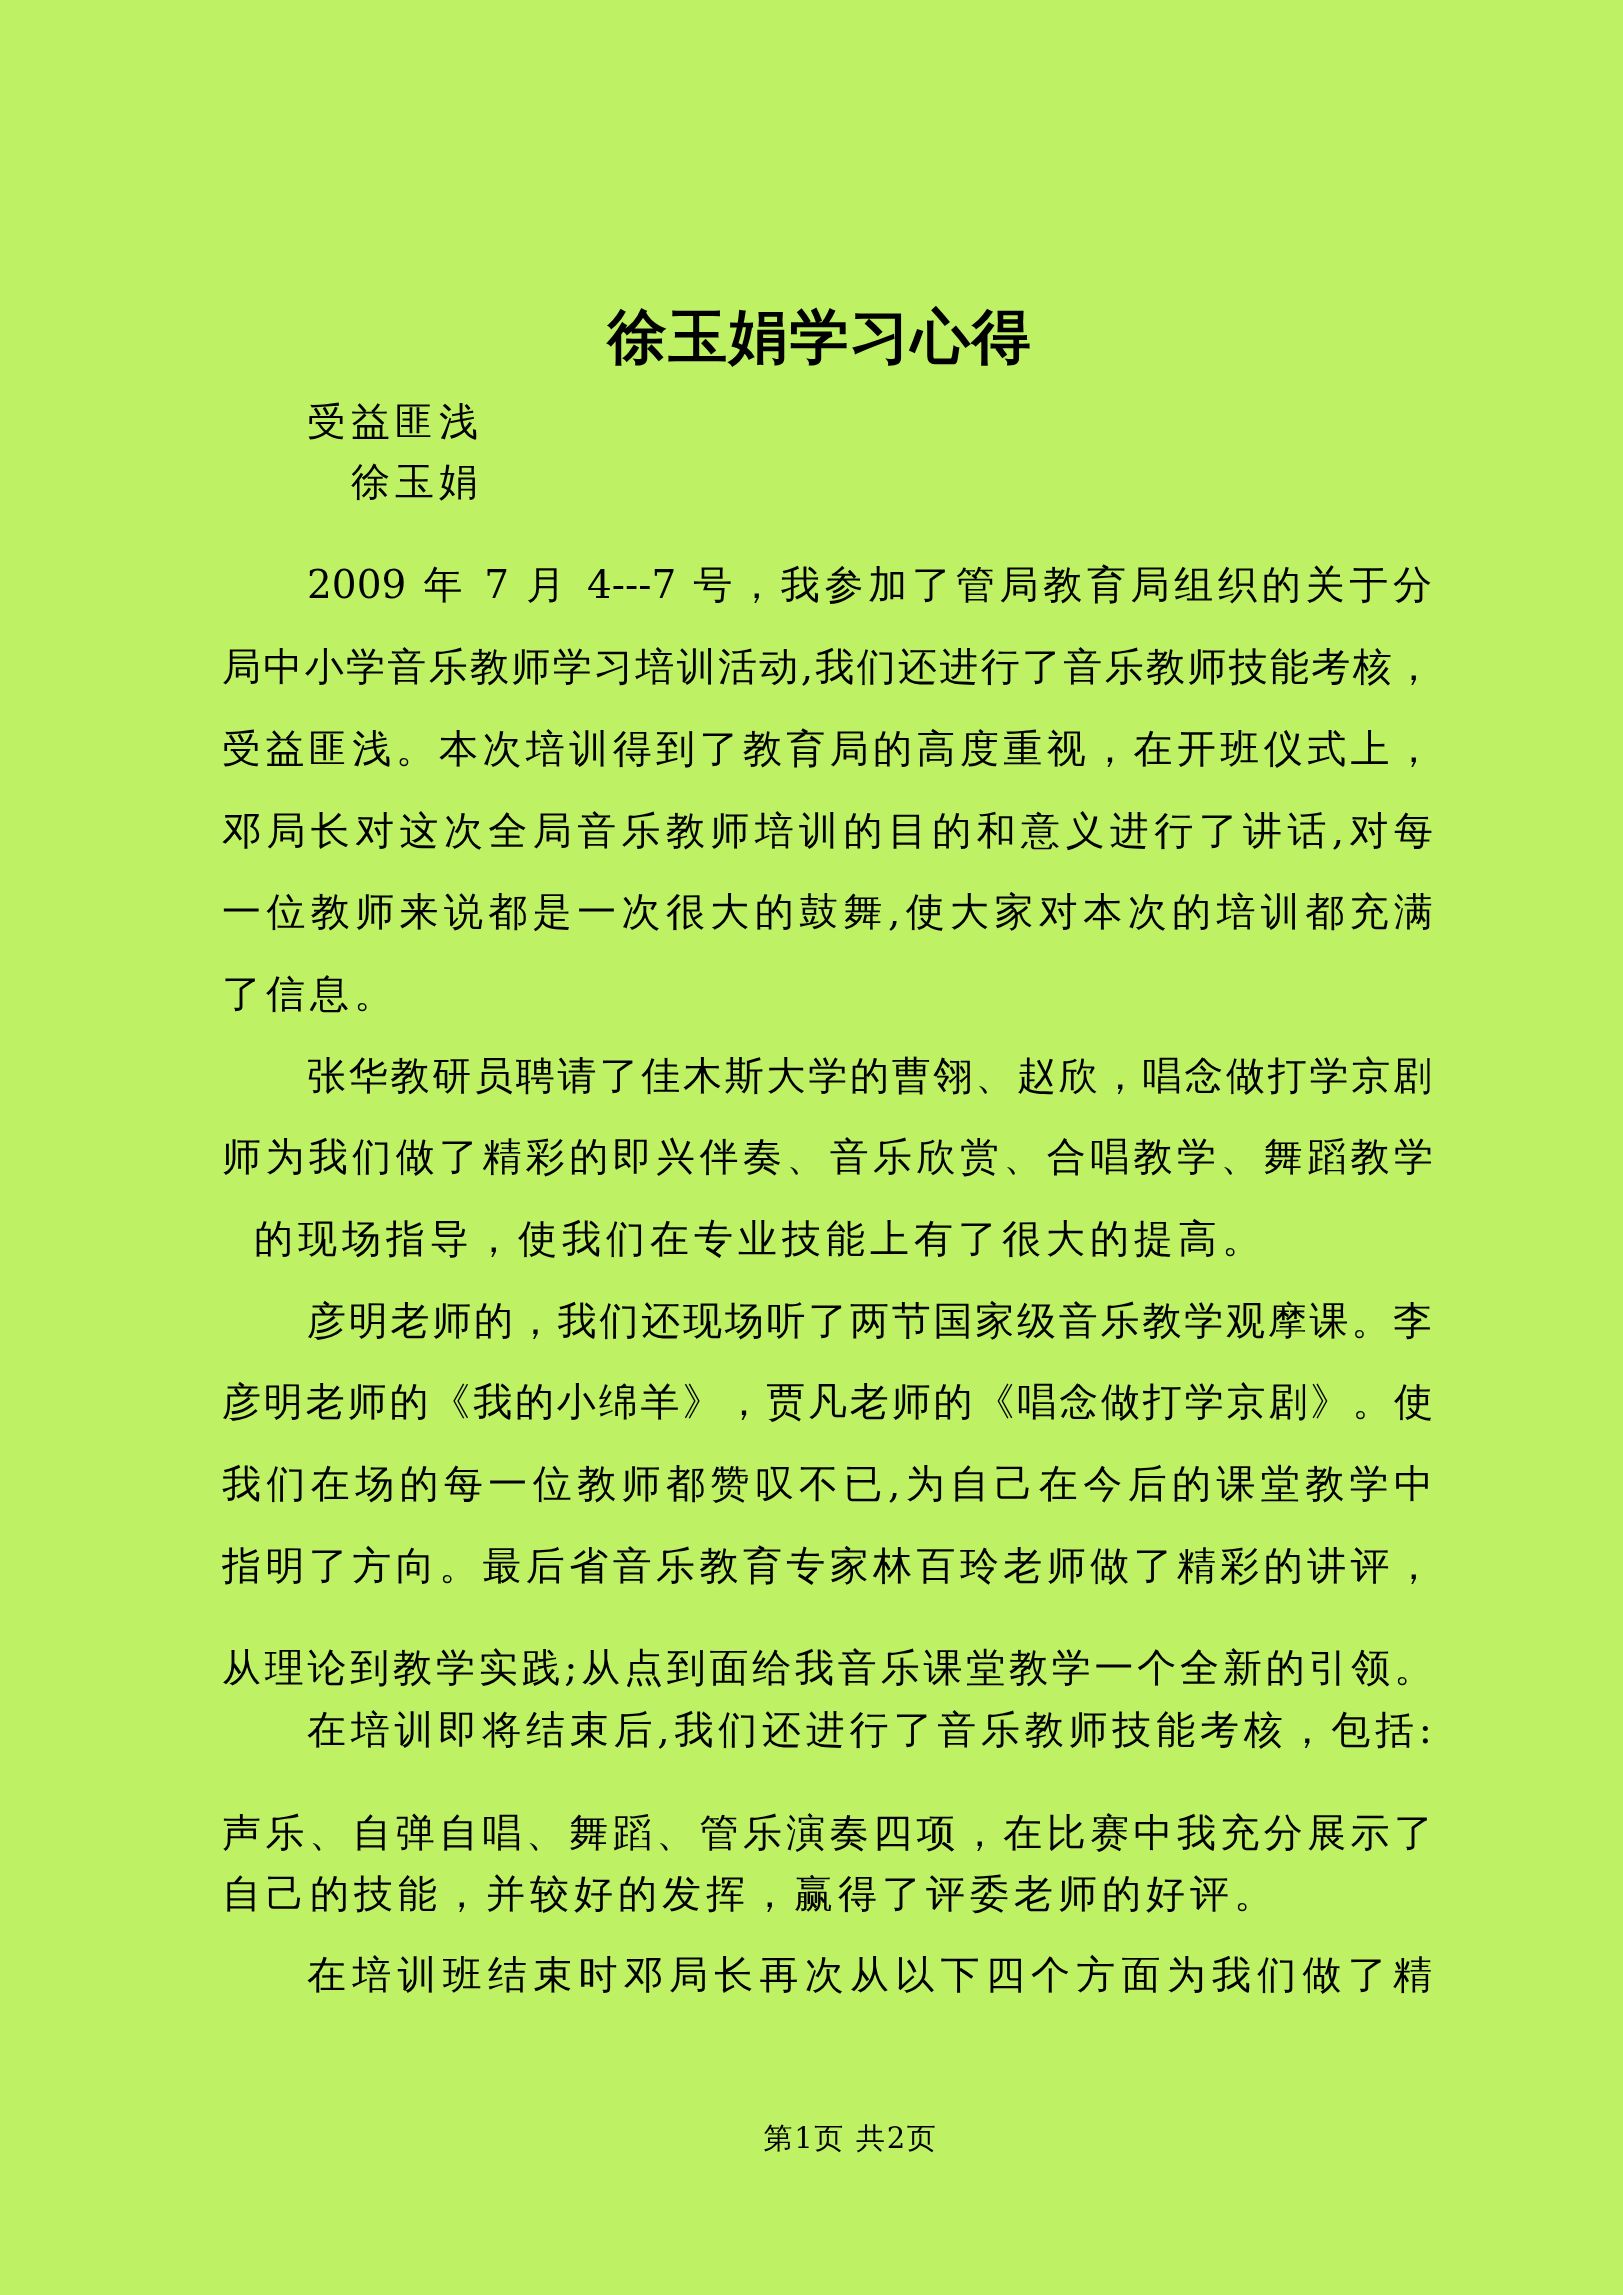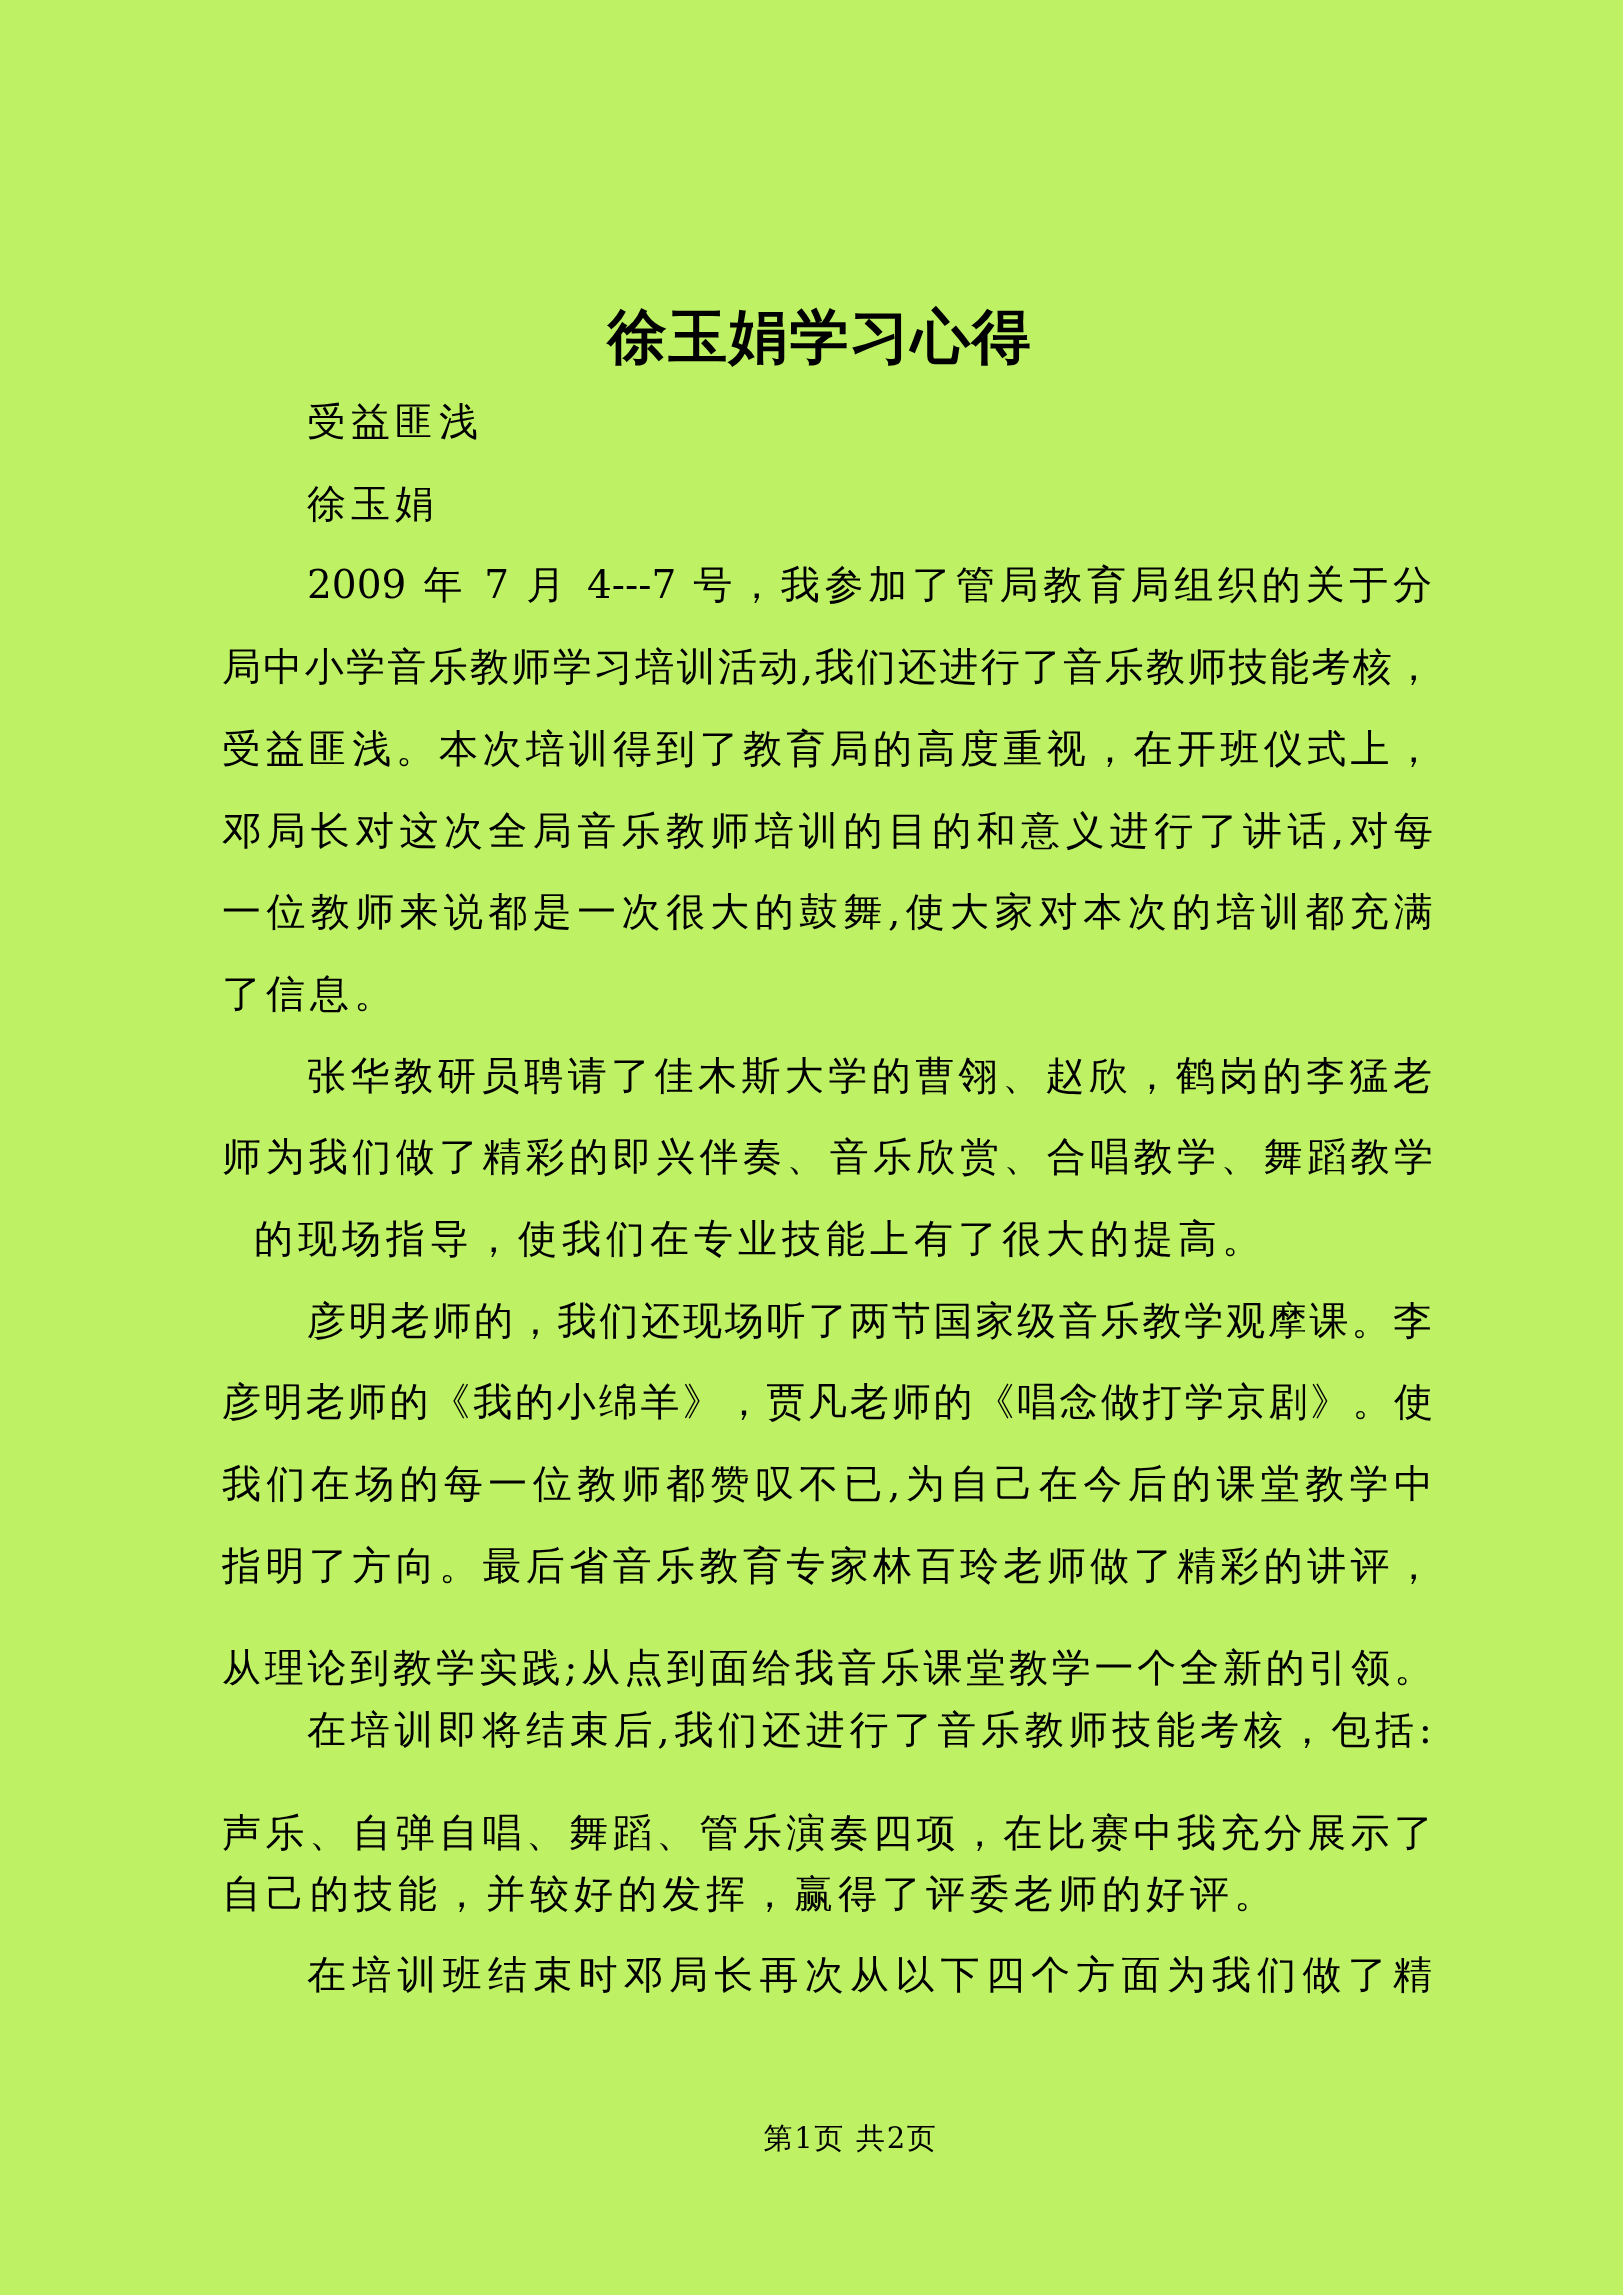--- a/index.html
+++ b/index.html
@@ -77,28 +77,28 @@
   }
 </style>
 </head>
 <body>
 
 <div class="page">
   <div class="title">徐玉娟学习心得</div>
 
   <div class="body-lines">
     <div class="line indent" style="top: 396px;">受益匪浅</div>
-    <div class="line indent" style="top: 478px;">徐玉娟</div>
+    <div class="line indent" style="top: 456px; margin-left: 44px;">徐玉娟</div>
     <div class="line indent justify" style="top: 559px;">2009 年 7 月 4---7 号，我参加了管局教育局组织的关于分</div>
     <div class="line justify" style="top: 641px;">局中小学音乐教师学习培训活动,我们还进行了音乐教师技能考核，</div>
     <div class="line justify" style="top: 723px;">受益匪浅。本次培训得到了教育局的高度重视，在开班仪式上，</div>
     <div class="line justify" style="top: 805px;">邓局长对这次全局音乐教师培训的目的和意义进行了讲话,对每</div>
     <div class="line justify" style="top: 886px;">一位教师来说都是一次很大的鼓舞,使大家对本次的培训都充满</div>
     <div class="line" style="top: 968px;">了信息。</div>
-    <div class="line indent justify" style="top: 1050px;">张华教研员聘请了佳木斯大学的曹翎、赵欣，鹤岗的李猛老</div>
+    <div class="line indent justify" style="top: 1050px;">张华教研员聘请了佳木斯大学的曹翎、赵欣，唱念做打学京剧</div>
     <div class="line justify" style="top: 1131px;">师为我们做了精彩的即兴伴奏、音乐欣赏、合唱教学、舞蹈教学</div>
     <div class="line" style="top: 1213px; margin-left: 32px;">的现场指导，使我们在专业技能上有了很大的提高。</div>
     <div class="line indent justify" style="top: 1295px;">彦明老师的，我们还现场听了两节国家级音乐教学观摩课。李</div>
     <div class="line justify" style="top: 1376px;">彦明老师的《我的小绵羊》，贾凡老师的《唱念做打学京剧》。使</div>
     <div class="line justify" style="top: 1458px;">我们在场的每一位教师都赞叹不已,为自己在今后的课堂教学中</div>
     <div class="line justify" style="top: 1540px;">指明了方向。最后省音乐教育专家林百玲老师做了精彩的讲评，</div>
     <div class="line justify" style="top: 1622px; margin-top: 20px;">从理论到教学实践;从点到面给我音乐课堂教学一个全新的引领。</div>
     <div class="line indent justify" style="top: 1704px;">在培训即将结束后,我们还进行了音乐教师技能考核，包括:</div>
     <div class="line justify" style="top: 1786px; margin-top: 21px;">声乐、自弹自唱、舞蹈、管乐演奏四项，在比赛中我充分展示了</div>
     <div class="line" style="top: 1868px;">自己的技能，并较好的发挥，赢得了评委老师的好评。</div>

